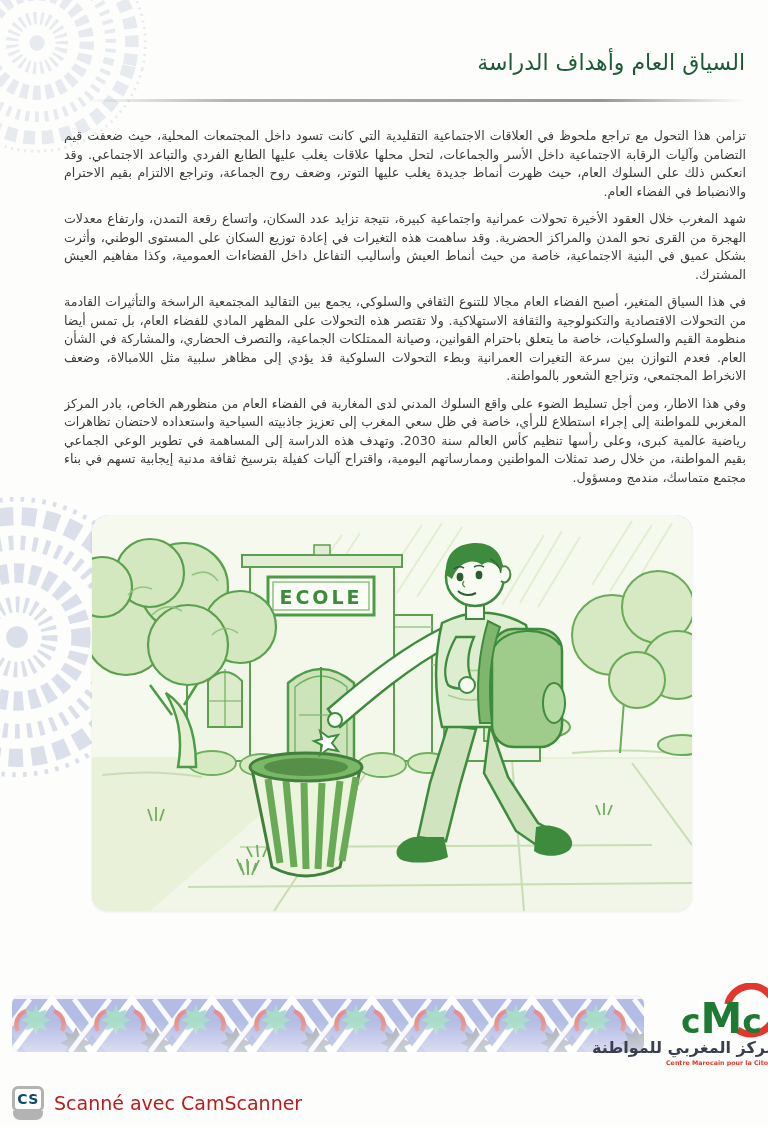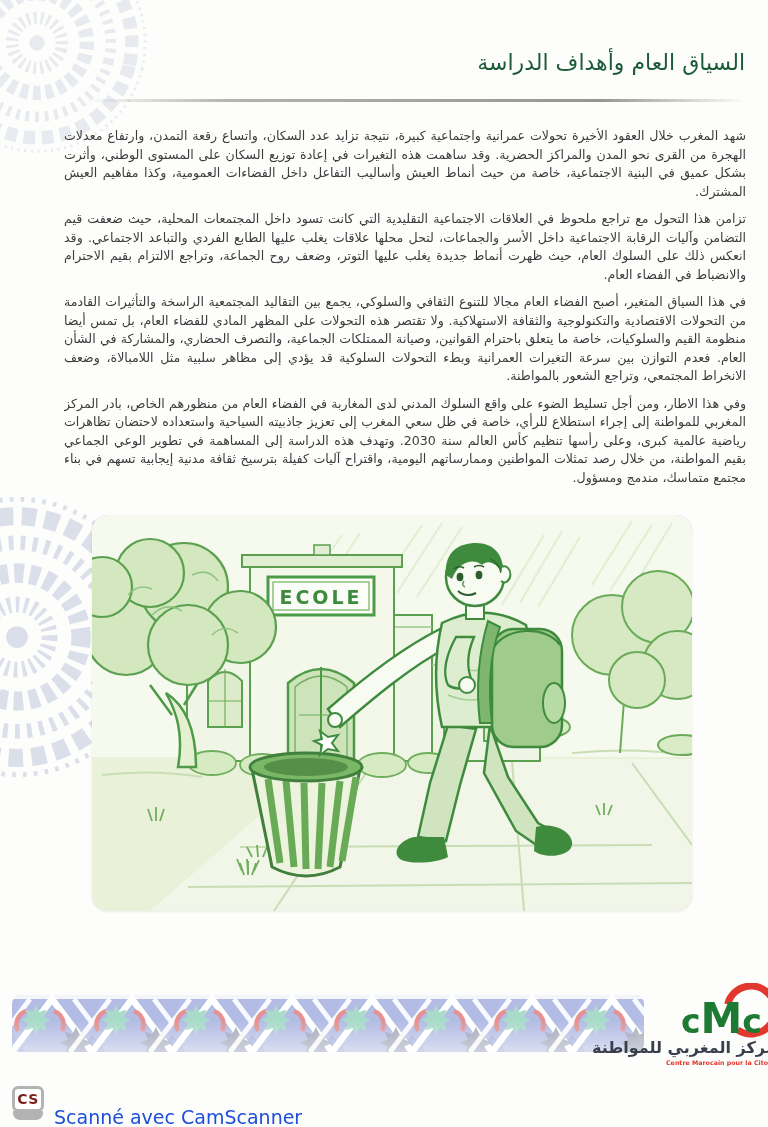--- a/index.html
+++ b/index.html
@@ -55,24 +55,24 @@
   }
   .cmc .fr{
     color:#e2372c;font-size:6.3px;font-weight:bold;margin-top:2px;white-space:nowrap;
   }
   
   .footer{position:absolute;left:12px;top:1086px;display:flex;align-items:flex-start;gap:10px;}
   .cs-badge{width:32px;}
   .cs-box{
     width:32px;height:26px;border:3px solid #b3b3b3;border-radius:6px;
     box-sizing:border-box;display:flex;align-items:center;justify-content:center;
-    color:#7f1d1d;font-weight:bold;font-size:14px;letter-spacing:.5px;background:#fff;
+    color:#0c4a6e;font-weight:bold;font-size:14px;letter-spacing:.5px;background:#fff;
   }
   .cs-lip{width:30px;height:9px;margin:-1px auto 0;background:#b3b3b3;border-radius:0 0 7px 7px;}
-  .footer-text{color:#1d4ed8;font-size:19px;margin-top:20px;}
+  .footer-text{color:#b91c1c;font-size:19px;margin-top:6px;}
 </style>
 </head>
 <body>
 
 <div class="page">
 
   <div class="ornament orn-top">
     <svg width="230" height="230" viewBox="0 0 240 240" fill="none">
       <g stroke="#c9d0e0" fill="none">
         <circle cx="120" cy="120" r="113" stroke-width="3" stroke-dasharray="2 5"></circle>
@@ -95,22 +95,22 @@
         <circle cx="120" cy="120" r="27" stroke-width="13" stroke-dasharray="3 4"></circle>
       </g>
       <circle cx="120" cy="120" r="9" fill="#d0d6e5"></circle>
     </svg>
   </div>
 
   <div class="title">السياق العام وأهداف الدراسة</div>
   <div class="separator"></div>
 
   <div class="content">
+    <p>تزامن هذا التحول مع تراجع ملحوظ في العلاقات الاجتماعية التقليدية التي كانت تسود داخل المجتمعات المحلية، حيث ضعفت قيم التضامن وآليات الرقابة الاجتماعية داخل الأسر والجماعات، لتحل محلها علاقات يغلب عليها الطابع الفردي والتباعد الاجتماعي. وقد انعكس ذلك على السلوك العام، حيث ظهرت أنماط جديدة يغلب عليها التوتر، وضعف روح الجماعة، وتراجع الالتزام بقيم الاحترام والانضباط في الفضاء العام.</p>
     <p>شهد المغرب خلال العقود الأخيرة تحولات عمرانية واجتماعية كبيرة، نتيجة تزايد عدد السكان، واتساع رقعة التمدن، وارتفاع معدلات الهجرة من القرى نحو المدن والمراكز الحضرية. وقد ساهمت هذه التغيرات في إعادة توزيع السكان على المستوى الوطني، وأثرت بشكل عميق في البنية الاجتماعية، خاصة من حيث أنماط العيش وأساليب التفاعل داخل الفضاءات العمومية، وكذا مفاهيم العيش المشترك.</p>
-    <p>تزامن هذا التحول مع تراجع ملحوظ في العلاقات الاجتماعية التقليدية التي كانت تسود داخل المجتمعات المحلية، حيث ضعفت قيم التضامن وآليات الرقابة الاجتماعية داخل الأسر والجماعات، لتحل محلها علاقات يغلب عليها الطابع الفردي والتباعد الاجتماعي. وقد انعكس ذلك على السلوك العام، حيث ظهرت أنماط جديدة يغلب عليها التوتر، وضعف روح الجماعة، وتراجع الالتزام بقيم الاحترام والانضباط في الفضاء العام.</p>
     <p>في هذا السياق المتغير، أصبح الفضاء العام مجالا للتنوع الثقافي والسلوكي، يجمع بين التقاليد المجتمعية الراسخة والتأثيرات القادمة من التحولات الاقتصادية والتكنولوجية والثقافة الاستهلاكية. ولا تقتصر هذه التحولات على المظهر المادي للفضاء العام، بل تمس أيضا منظومة القيم والسلوكيات، خاصة ما يتعلق باحترام القوانين، وصيانة الممتلكات الجماعية، والتصرف الحضاري، والمشاركة في الشأن العام. فعدم التوازن بين سرعة التغيرات العمرانية وبطء التحولات السلوكية قد يؤدي إلى مظاهر سلبية مثل اللامبالاة، وضعف الانخراط المجتمعي، وتراجع الشعور بالمواطنة.</p>
     <p>وفي هذا الاطار، ومن أجل تسليط الضوء على واقع السلوك المدني لدى المغاربة في الفضاء العام من منظورهم الخاص، بادر المركز المغربي للمواطنة إلى إجراء استطلاع للرأي، خاصة في ظل سعي المغرب إلى تعزيز جاذبيته السياحية واستعداده لاحتضان تظاهرات رياضية عالمية كبرى، وعلى رأسها تنظيم كأس العالم سنة 2030. وتهدف هذه الدراسة إلى المساهمة في تطوير الوعي الجماعي بقيم المواطنة، من خلال رصد تمثلات المواطنين وممارساتهم اليومية، واقتراح آليات كفيلة بترسيخ ثقافة مدنية إيجابية تسهم في بناء مجتمع متماسك، مندمج ومسؤول.</p>
   </div>
 
   <div class="illustration">
     <svg viewBox="0 0 600 396">
       <rect x="0" y="0" width="600" height="396" fill="#f5f9ee"></rect>
 
       <g stroke="#ddeccb" stroke-width="2" opacity=".8">
         <path d="M330,10 L290,70"></path>

